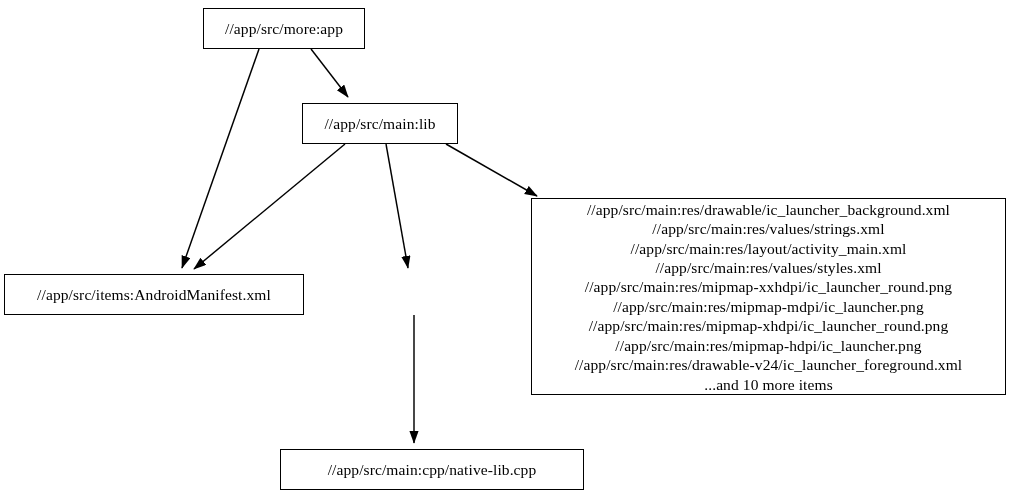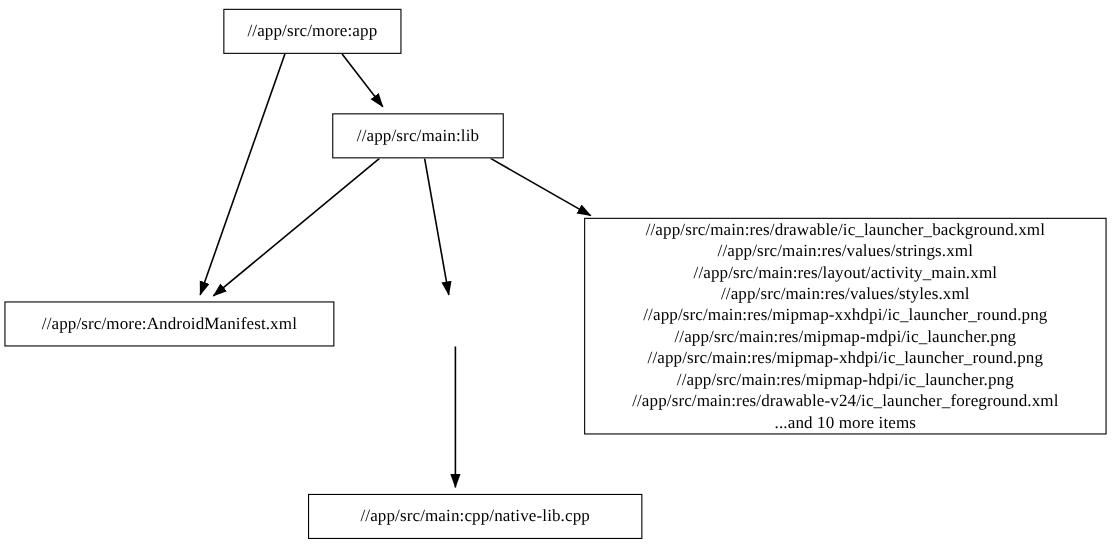--- a/index.html
+++ b/index.html
@@ -94,21 +94,21 @@
 
   <div class="node" id="node-app">
     <span class="node-label">//app/src/more:app</span>
   </div>
 
   <div class="node" id="node-lib">
     <span class="node-label">//app/src/main:lib</span>
   </div>
 
   <div class="node" id="node-manifest">
-    <span class="node-label">//app/src/more:AndroidManifest.xml</span>
+    <span class="node-label">//app/src/items:AndroidManifest.xml</span>
   </div>
 
 
   <div class="node" id="node-cpp">
     <span class="node-label">//app/src/main:cpp/native-lib.cpp</span>
   </div>
 
   <div class="node" id="node-reslist">
     <span class="node-label">//app/src/main:res/drawable/ic_launcher_background.xml
 //app/src/main:res/values/strings.xml

